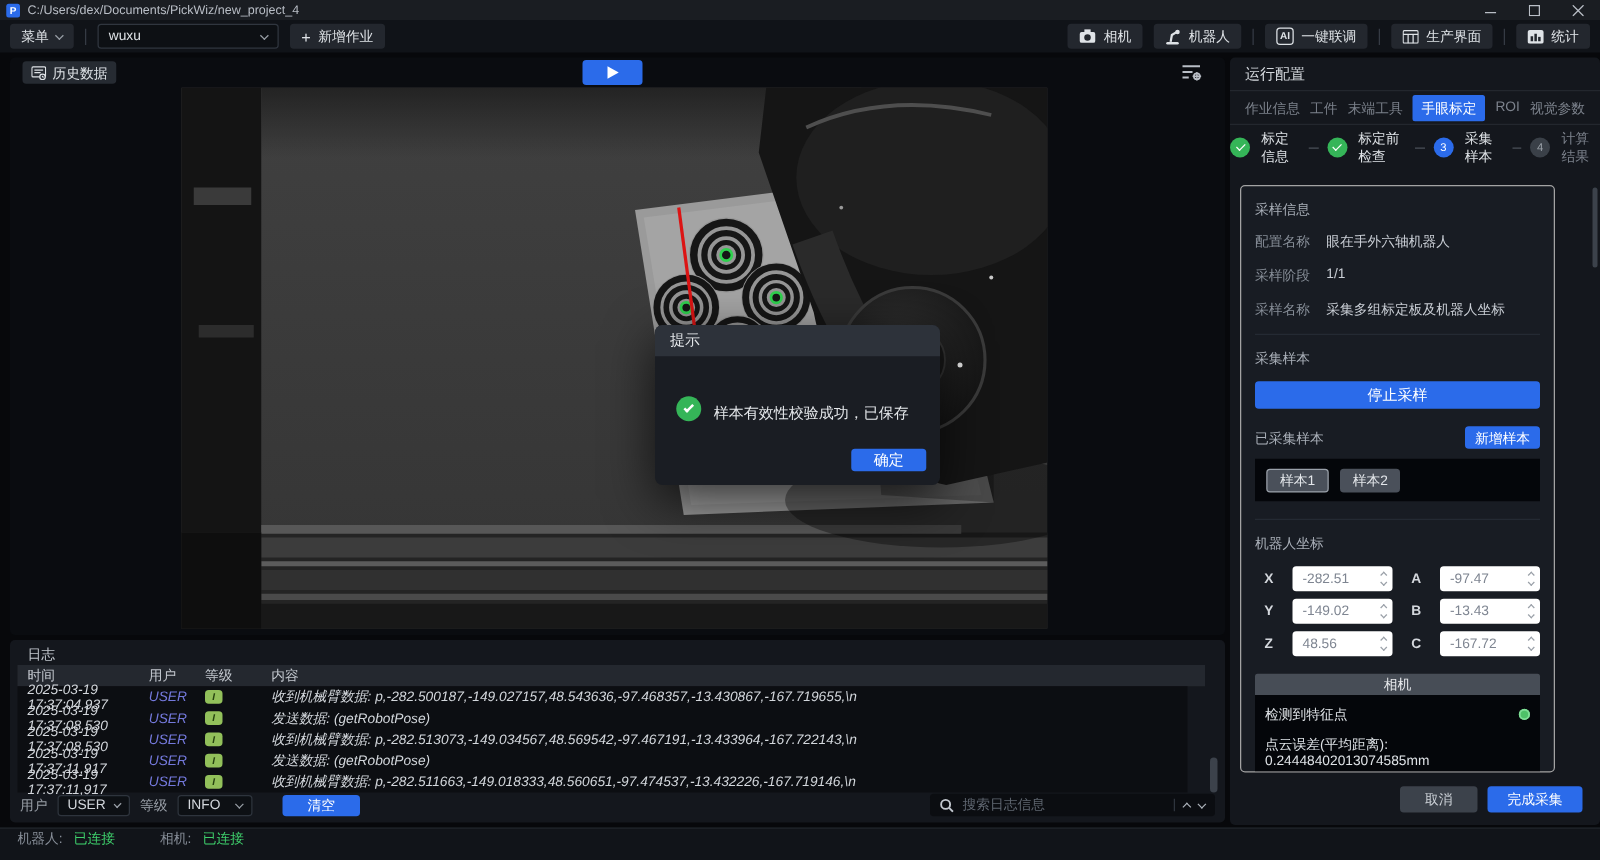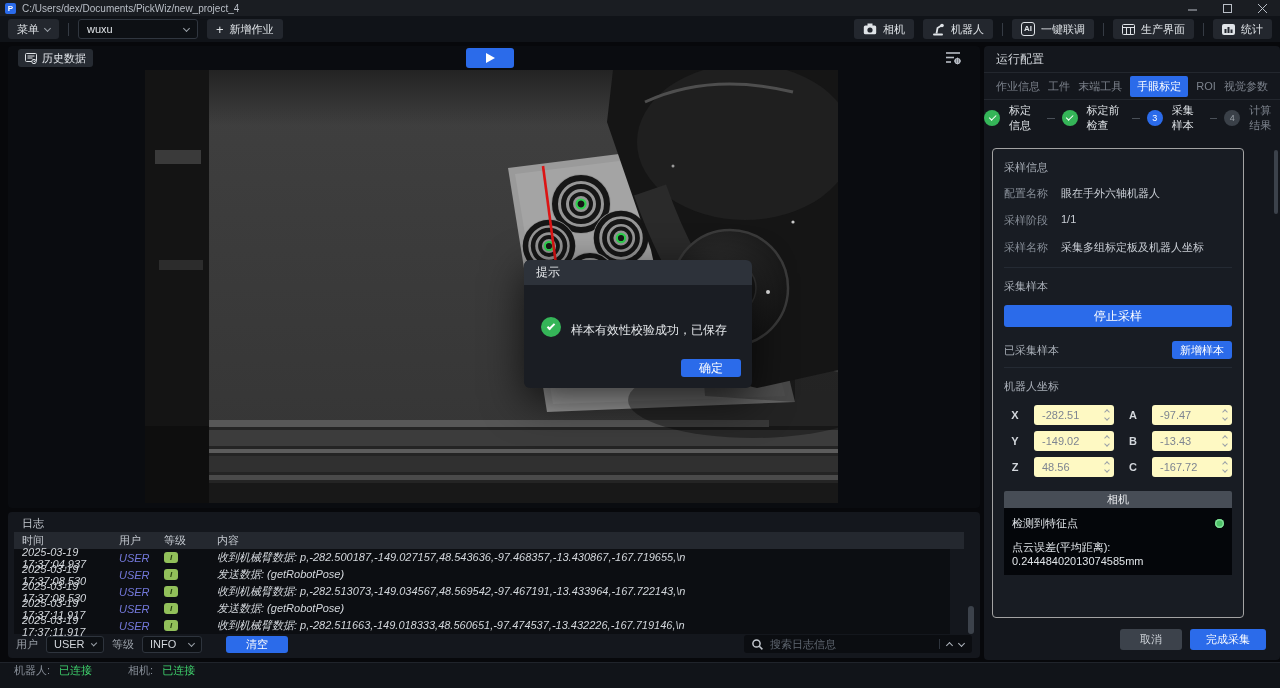--- a/index.html
+++ b/index.html
@@ -85,21 +85,21 @@
   .kv .v { color:#c9ced5; }
   .hr { border-top:1px solid #242a33; margin:3px 0 11px; }
   .stop-btn { height:22px; background:#2b6bea; border-radius:3px; color:#fff; font-size:12px; display:flex; align-items:center; justify-content:center; margin:2px 0 14px; }
   .collected-row { display:flex; align-items:center; justify-content:space-between; margin-bottom:8px; }
   .add-btn { height:18px; background:#2b6bea; border-radius:3px; color:#fff; font-size:11px; display:flex; align-items:center; padding:0 8px; }
   .samples-box { height:34px; background:#04060a; display:flex; align-items:center; gap:9px; padding:0 9px; margin-bottom:14px; }
   .sample-chip { height:19px; padding:0 10px; background:#4a505a; border-radius:3px; color:#e3e6ea; display:flex; align-items:center; }
   .sample-chip.sel { border:1px solid #9aa1aa; }
   .coords { display:grid; grid-template-columns:22px 1fr 22px 1fr; column-gap:8px; row-gap:6px; align-items:center; margin-bottom:14px; }
   .axis { color:#d3d7dc; text-align:center; font-weight:bold; }
-  .spin { height:20px; background:#fef9c3; border-radius:3px; display:flex; align-items:center; padding:0 18px 0 8px; color:#7e8591; position:relative; }
+  .spin { height:20px; background:#ffffff; border-radius:3px; display:flex; align-items:center; padding:0 18px 0 8px; color:#7e8591; position:relative; }
   .spinner { position:absolute; right:5px; top:3px; display:flex; flex-direction:column; gap:2px; }
   .sp-chev { width:4px; height:4px; border-right:1.2px solid #9aa0a8; border-bottom:1.2px solid #9aa0a8; }
   .det-header { height:17px; background:#474d56; color:#e8eaed; display:flex; align-items:center; justify-content:center; border-radius:2px 2px 0 0; }
   .det-body { background:#04060a; padding:3px 0 4px; }
   .det-row { display:flex; align-items:center; justify-content:space-between; padding:4.5px 8px; color:#dfe3e7; }
   .det-dot { width:9px; height:9px; border-radius:50%; background:#4ec168; box-shadow:inset 0 0 0 1.5px #7fdd96; flex:none; }
   .rp-footer { position:absolute; right:14px; bottom:10px; display:flex; gap:8px; }
   .btn-cancel { width:62px; height:21px; background:#3c424b; border-radius:3px; color:#cdd2d8; font-size:11px; display:flex; align-items:center; justify-content:center; }
   .btn-finish { width:76px; height:21px; background:#2b6bea; border-radius:3px; color:#fff; font-size:11px; display:flex; align-items:center; justify-content:center; }
   .rp-scrollbar { position:absolute; right:2px; top:104px; width:4px; height:64px; background:#3c424b; border-radius:2px; }
@@ -135,21 +135,21 @@
       </span>
   </div>
 </div>
 
 <div class="toolbar">
   <div class="chip">
     <span>菜单</span>
     <span class="chev"></span>
   </div>
   <div class="vsep"></div>
-  <div class="select" style="width:120px;justify-content:space-between;">
+  <div class="select" style="width:145px;justify-content:space-between;">
     <span>wuxu</span>
     <span class="chev"></span>
   </div>
   <div class="chip" style="margin-left:9px;">
     <span class="plus">+</span>
     <span>新增作业</span>
   </div>
 
   <div class="tb-right">
     <div class="chip">
@@ -449,20 +449,24 @@
       <span>采样名称</span>
       <span class="v">采集多组标定板及机器人坐标</span>
     </div>
     <div class="hr"></div>
 
     <div class="sec-title">采集样本</div>
     <div class="stop-btn">停止采样</div>
     <div class="collected-row">
       <span class="sec-title" style="margin:0;">已采集样本</span>
       <span class="add-btn">新增样本</span>
+    </div>
+    <div class="samples-box">
+      <span class="sample-chip sel">样本1</span>
+      <span class="sample-chip">样本2</span>
     </div>
     <div class="hr"></div>
 
     <div class="sec-title">机器人坐标</div>
     <div class="coords">
       <span class="axis">X</span>
       <div class="spin">
           <span>-282.51</span>
           <span class="spinner">
             <span class="sp-chev chev-up"></span>

